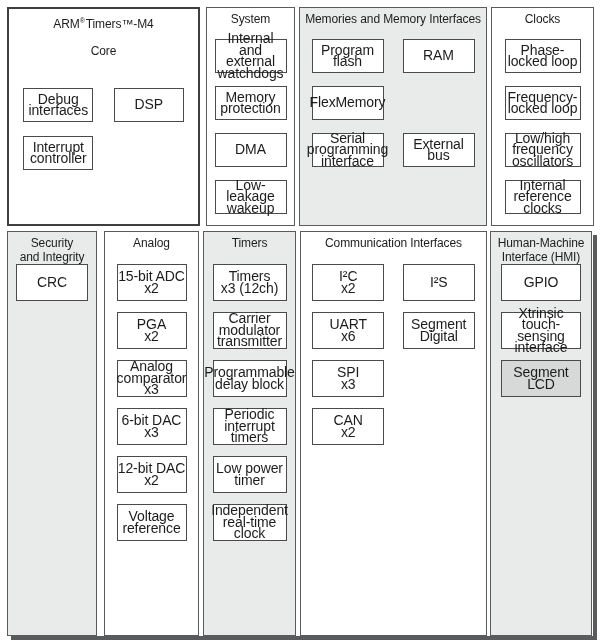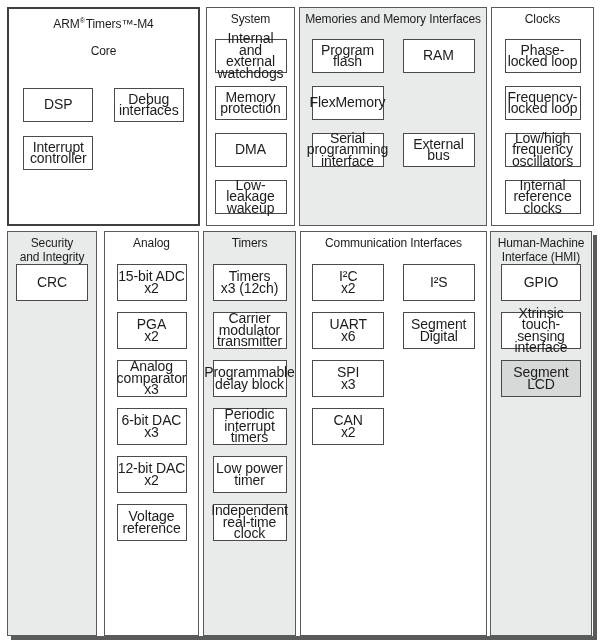--- a/index.html
+++ b/index.html
@@ -70,23 +70,23 @@
 
 <div class="diagram">
 
   <div class="row top">
 
     <section class="sec arm">
       <div class="sec-title"><span>ARM</span><sup class="reg">®</sup><span>Timers™-M4</span><br>
         <span>Core</span>
       </div>
       <div class="arm-grid">
-        <div class="box w70">DSP</div>
         <div class="box w70">Debug
 interfaces</div>
+        <div class="box w70">DSP</div>
         <div class="box w70">Interrupt
 controller</div>
         <div class="box w70 ph"></div>
       </div>
     </section>
 
     <section class="sec system">
       <div class="sec-title">System</div>
       <div class="stack t">
         <div class="box w72">Internal

